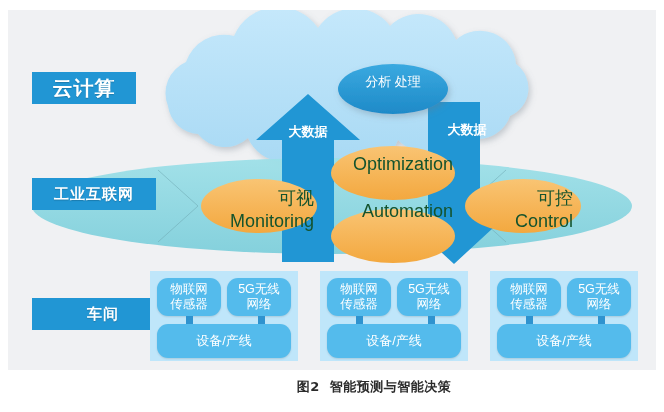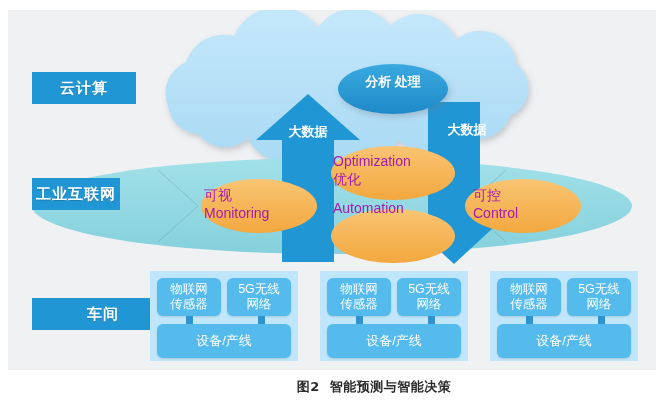--- a/index.html
+++ b/index.html
@@ -29,50 +29,50 @@
     position: absolute;
     background: #2196d4;
     color: #ffffff;
     font-weight: bold;
     display: flex;
     align-items: center;
     justify-content: center;
     letter-spacing: 1px;
     text-shadow: 0 1px 1px rgba(0,0,0,.18);
   }
-  #stage-cloud    { left: 24px;  top: 62px;  width: 104px; height: 32px; font-size: 15px; }
-  #stage-iiot     { left: 24px;  top: 168px; width: 88px; height: 32px; font-size: 15px; }
+  #stage-cloud    { left: 24px;  top: 62px;  width: 104px; height: 32px; font-size: 20px; }
+  #stage-iiot     { left: 24px;  top: 168px; width: 124px; height: 32px; font-size: 15px; }
   #stage-workshop { left: 24px;  top: 288px; width: 104px; height: 32px; font-size: 15px; padding-left: 19px; }
 
   
   .float-text {
     position: absolute;
     color: #ffffff;
     text-align: center;
     line-height: 1.18;
     pointer-events: none;
   }
 
   #txt-analysis {
     left: 330px; top: 64px; width: 110px;
-    font-size: 13px; font-weight: bold;
+    font-size: 13px; font-weight: normal;
   }
   #txt-bigdata-left {
     left: 265px; top: 114px; width: 70px;
     font-size: 13px; font-weight: bold;
   }
   #txt-bigdata-right {
     left: 424px; top: 112px; width: 70px;
     font-size: 13px; font-weight: bold;
   }
   .ellipse-text {
     position: absolute;
-    color: #a21caf;
-    text-align: left;
-    font-size: 14px;
+    color: #14532d;
+    text-align: right;
+    font-size: 18px;
     line-height: 1.25;
     pointer-events: none;
   }
   #txt-monitoring  { left: 196px; top: 177px; width: 110px; }
   #txt-optimization{ left: 325px; top: 143px; width: 120px; }
   #txt-automation  { left: 325px; top: 190px; width: 120px; }
   #txt-control     { left: 465px; top: 177px; width: 100px; }
 
   
   .workshop-group {
@@ -88,21 +88,21 @@
   #ws-3 { left: 482px; }
 
   .ws-top-row {
     display: flex;
     gap: 6px;
     justify-content: space-between;
   }
   .ws-box {
     background: #54bbec;
     color: #ffffff;
-    border-radius: 6px;
+    border-radius: 11px;
     font-size: 12.5px;
     line-height: 1.2;
     text-align: center;
     display: flex;
     align-items: center;
     justify-content: center;
     box-sizing: border-box;
     box-shadow: 0 1px 2px rgba(0,0,0,.12);
   }
   .ws-box.small { width: 64px; height: 38px; }
@@ -237,21 +237,20 @@
     <div class="float-text" id="txt-bigdata-left">大数据</div>
 
     <div class="float-text" id="txt-bigdata-right">大数据</div>
 
     <div class="ellipse-text" id="txt-monitoring">
       <div>可视</div>
       <div>Monitoring</div>
     </div>
     <div class="ellipse-text" id="txt-optimization">
       <div>Optimization</div>
-      <div>优化</div>
     </div>
     <div class="ellipse-text" id="txt-automation">
       <div>Automation</div>
     </div>
     <div class="ellipse-text" id="txt-control">
       <div>可控</div>
       <div>Control</div>
     </div>
 
     <div class="stage-label" id="stage-cloud">云计算</div>

